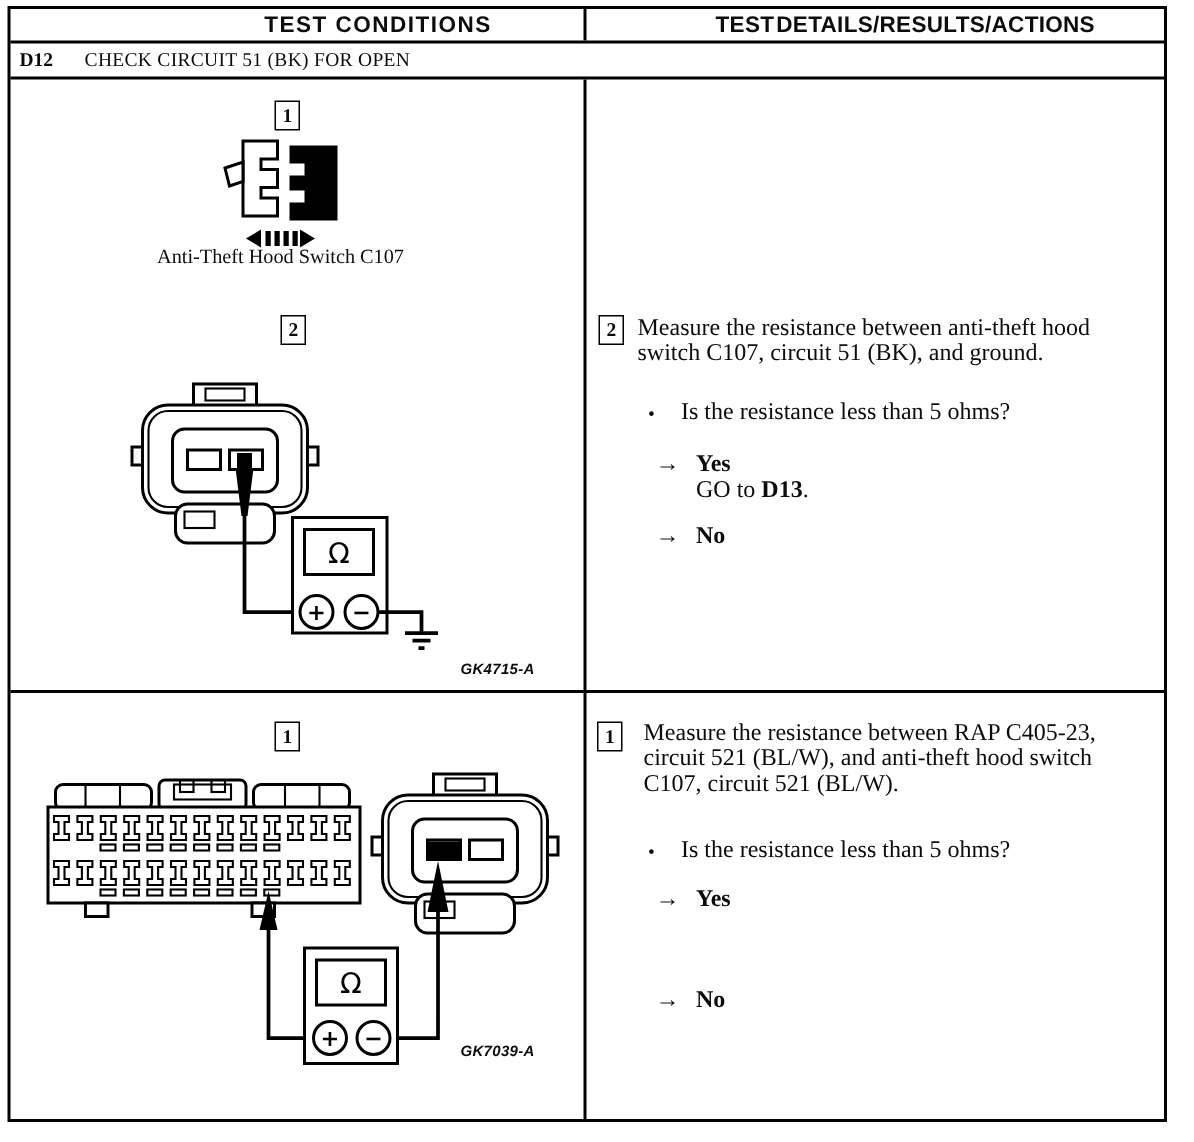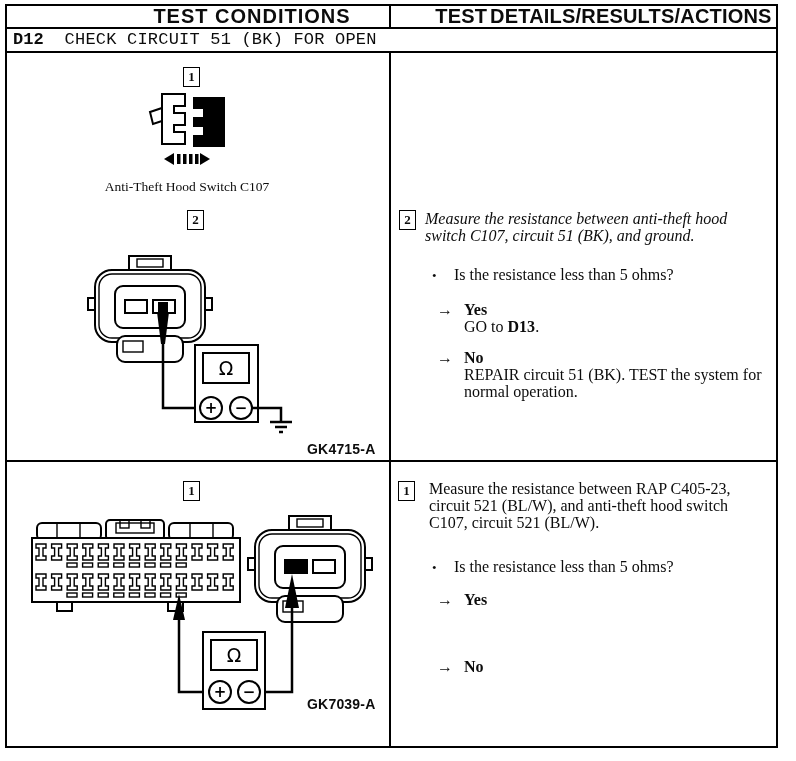--- a/index.html
+++ b/index.html
@@ -3,27 +3,27 @@
 <meta charset="utf-8">
 <style>
   html,body { margin:0; padding:0; background:#fff; }
   .page { position:relative; width:796px; height:761px; background:#fff;
           font-family:"Liberation Serif", serif; color:#0c0c0c; overflow:hidden; }
   .frame { position:absolute; left:5px; top:4px; width:769px; height:740px;
            border:2px solid #000; display:flex; flex-direction:column; }
   
   .header-row { height:21px; border-bottom:2px solid #000; display:flex; }
   .hcell { display:flex; align-items:center; justify-content:center;
-           font-family:"Liberation Sans", sans-serif; font-weight:bold; font-size:20px; }
+           font-family:"Liberation Sans", sans-serif; font-weight:bold; font-size:15px; }
   .hcell-left  { width:382px; border-right:2px solid #000; }
   .hcell-left span  { position:relative; left:54px; letter-spacing:1px; }
   .hcell-right { flex:1; }
   .hcell-right span { position:relative; left:20px; word-spacing:-3px; letter-spacing:0.2px; }
   
-  .title-row { border-bottom:2px solid #000; font-size:17px; white-space:nowrap; overflow:hidden;font-family:Liberation Mono, monospace; }
+  .title-row { border-bottom:2px solid #000; font-size:13px; white-space:nowrap; overflow:hidden; }
   .t-d12 { height:22px; line-height:22px; }
   .t-d13 { height:24px; line-height:24px; }
   .title-row b { font-weight:bold; margin-left:6px; }
   .title-row .ttl { margin-left:21px; letter-spacing:0.2px; }
   
   .content-row { display:flex; position:relative; }
   .c-d12 { height:407px; border-bottom:2px solid #000; }
   .c-d13 { flex:1; }
   .cell-left  { width:382px; border-right:2px solid #000; position:relative; }
   .cell-right { flex:1; position:relative; }
@@ -32,21 +32,21 @@
               display:flex; align-items:center; justify-content:center;
               font-weight:bold; font-size:13px; background:#fff; }
   
   .tb { position:absolute; font-size:16px; line-height:17px; }
   .bullet-row { display:flex; }
   .bullet-glyph { width:22px; font-size:13px; padding-top:1px; }
   .branch { display:flex; }
   .arrow-glyph { width:27px; font-size:16px; }
   .b-label { font-weight:bold;font-family:Liberation Serif, serif; }
   .fig-code { position:absolute; font-family:"Liberation Sans", sans-serif;
-              font-weight:bold; font-size:14px; letter-spacing:0.2px; }
+              font-weight:bold; font-size:10px; letter-spacing:0.2px;font-style:italic; }
   .comp-label { position:absolute; font-size:13.5px; text-align:center; }
   svg { position:absolute; }
   .s  { fill:none; stroke:#000; stroke-width:2; }
   .s1 { fill:none; stroke:#000; stroke-width:1.4; }
   .sf { fill:#fff; stroke:#000; stroke-width:2; }
   .blk { fill:#000; stroke:none; }
   .wire { fill:none; stroke:#000; stroke-width:2.5; }
   .mtxt { font-family:"DejaVu Sans", sans-serif; font-size:19px; fill:#000; text-anchor:middle; }
   .ptxt { font-family:"DejaVu Sans", sans-serif; font-size:15px; font-weight:bold; fill:#000; text-anchor:middle; }
 </style>
@@ -83,21 +83,21 @@
           <g>
             <polygon class="blk" points="17,68 27,62 27,74"></polygon>
             <rect class="blk" x="30" y="63" width="3.5" height="10"></rect>
             <rect class="blk" x="36" y="63" width="3.5" height="10"></rect>
             <rect class="blk" x="42" y="63" width="3.5" height="10"></rect>
             <rect class="blk" x="48" y="63" width="3.5" height="10"></rect>
             <polygon class="blk" points="63,68 53,62 53,74"></polygon>
           </g>
         </svg>
 
-        <div class="comp-label" style="left:60px; top:126px; width:240px;text-align:center;">Anti-Theft Hood Switch C107</div>
+        <div class="comp-label" style="left:60px; top:110px; width:240px;text-align:center;">Anti-Theft Hood Switch C107</div>
 
         <div class="step-box" style="left:180px; top:157px;">
             <span>2</span>
           </div>
 
         <svg style="left:78px; top:195px;" width="232" height="200" viewBox="0 0 232 200">
 
           <g>
             <rect class="sf" x="44" y="8" width="42" height="16"></rect>
             <rect class="s1" x="52" y="11" width="26" height="8"></rect>
@@ -133,37 +133,36 @@
           </g>
         </svg>
 
         <div class="fig-code" style="left:300px; top:388px;">GK4715-A</div>
       </div>
 
       <div class="cell-right">
         <div class="step-box" style="left:8px; top:157px;">
             <span>2</span>
           </div>
-        <div class="tb" style="left:34px; top:157px; width:342px;font-style:italic;">Measure the resistance between anti-theft hood switch C107, circuit 51 (BK), and ground.</div>
+        <div class="tb" style="left:34px; top:157px; width:342px;">Measure the resistance between anti-theft hood switch C107, circuit 51 (BK), and ground.</div>
         <div class="tb bullet-row" style="left:41px; top:213px; width:330px;">
           <span class="bullet-glyph">•</span>
           <span>Is the resistance less than 5 ohms?</span>
         </div>
         <div class="tb branch" style="left:46px; top:248px;">
           <span class="arrow-glyph">→</span>
           <span style="width:300px;">
             <span class="b-label" style="display:block;">Yes</span>
             <span><span>GO to </span><b>D13</b><span>.</span></span>
           </span>
         </div>
         <div class="tb branch" style="left:46px; top:296px;">
           <span class="arrow-glyph">→</span>
           <span style="width:305px;">
             <span class="b-label" style="display:block;">No</span>
-            <span>REPAIR circuit 51 (BK). TEST the system for normal operation.</span>
           </span>
         </div>
       </div>
     </div>
 
 
     <div class="content-row c-d13">
       <div class="cell-left">
         <div class="step-box" style="left:176px; top:19px;">
             <span>1</span>

